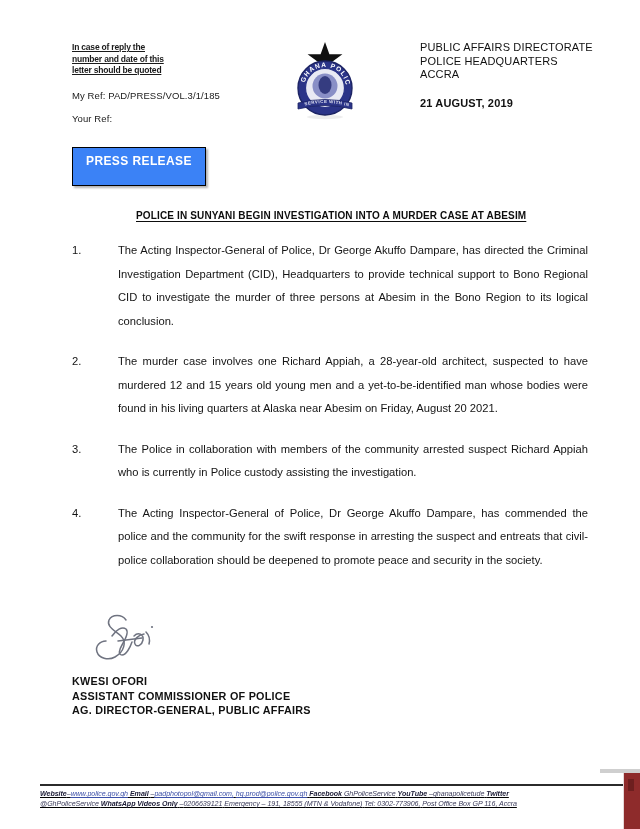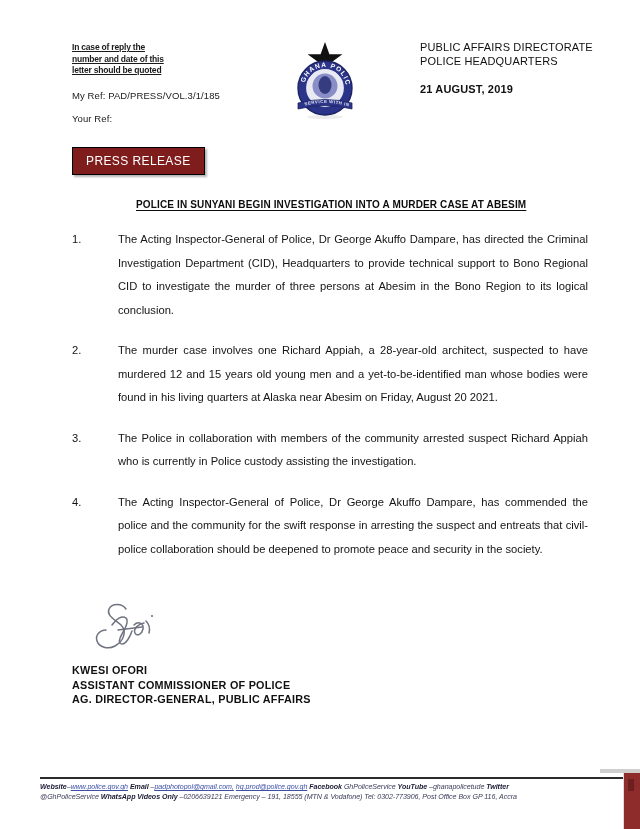--- a/index.html
+++ b/index.html
@@ -89,26 +89,26 @@
     margin-top: 15px;
     white-space: nowrap;
   }
 
   
   .badge-row {
     margin: 39px 0 0 72px;
   }
   .press-badge {
     display: inline-block;
-    background: #7f1d1d;
+    background: #3b82f6;
     color: #ffffff;
     font-size: 12px;
-    font-weight: 400;
+    font-weight: 700;
     letter-spacing: 0.4px;
-    padding: 6px 13px 6px 13px;
+    padding: 6px 13px 17px 13px;
     box-shadow: 2px 2px 2px rgba(0,0,0,0.30);
     border: 1px solid #000;
   }
 
   
   .headline {
     margin: 22px 72px 0 88px;
     font-size: 10px;
     font-weight: 700;
     color: #0d0d0d;
@@ -163,23 +163,24 @@
     line-height: 14.5px;
     letter-spacing: 0.25px;
     white-space: nowrap;
   }
 
   
   .footer {
     position: absolute;
     left: 0;
     right: 0;
-    bottom: 27px;
+    bottom: 20px;
     padding: 0 14px 0 40px;
     box-sizing: border-box;
+    text-decoration: underline;
   }
   .footer-rule {
     height: 2px;
     background: #2b2b2b;
     margin-bottom: 3px;
     width: 100%;
   }
   .footer-line {
     font-size: 7.1px;
     line-height: 10px;
@@ -265,20 +266,21 @@
           <textPath href="#arcBan" startOffset="8%">SERVICE WITH INTEGRITY</textPath>
         </text>
 
         <ellipse cx="38" cy="77" rx="18" ry="2.2" fill="#000000" opacity="0.07"></ellipse>
       </svg>
     </div>
 
     <div class="address-block">
       <div class="address-line">PUBLIC AFFAIRS DIRECTORATE</div>
       <div class="address-line">POLICE HEADQUARTERS</div>
+      <div class="address-line">ACCRA</div>
       <div class="doc-date">21 AUGUST, 2019</div>
     </div>
 
   </div>
 
   <div class="badge-row">
     <span class="press-badge">PRESS RELEASE</span>
   </div>
 
   <div class="headline">POLICE IN SUNYANI BEGIN INVESTIGATION INTO A MURDER CASE AT ABESIM</div>

